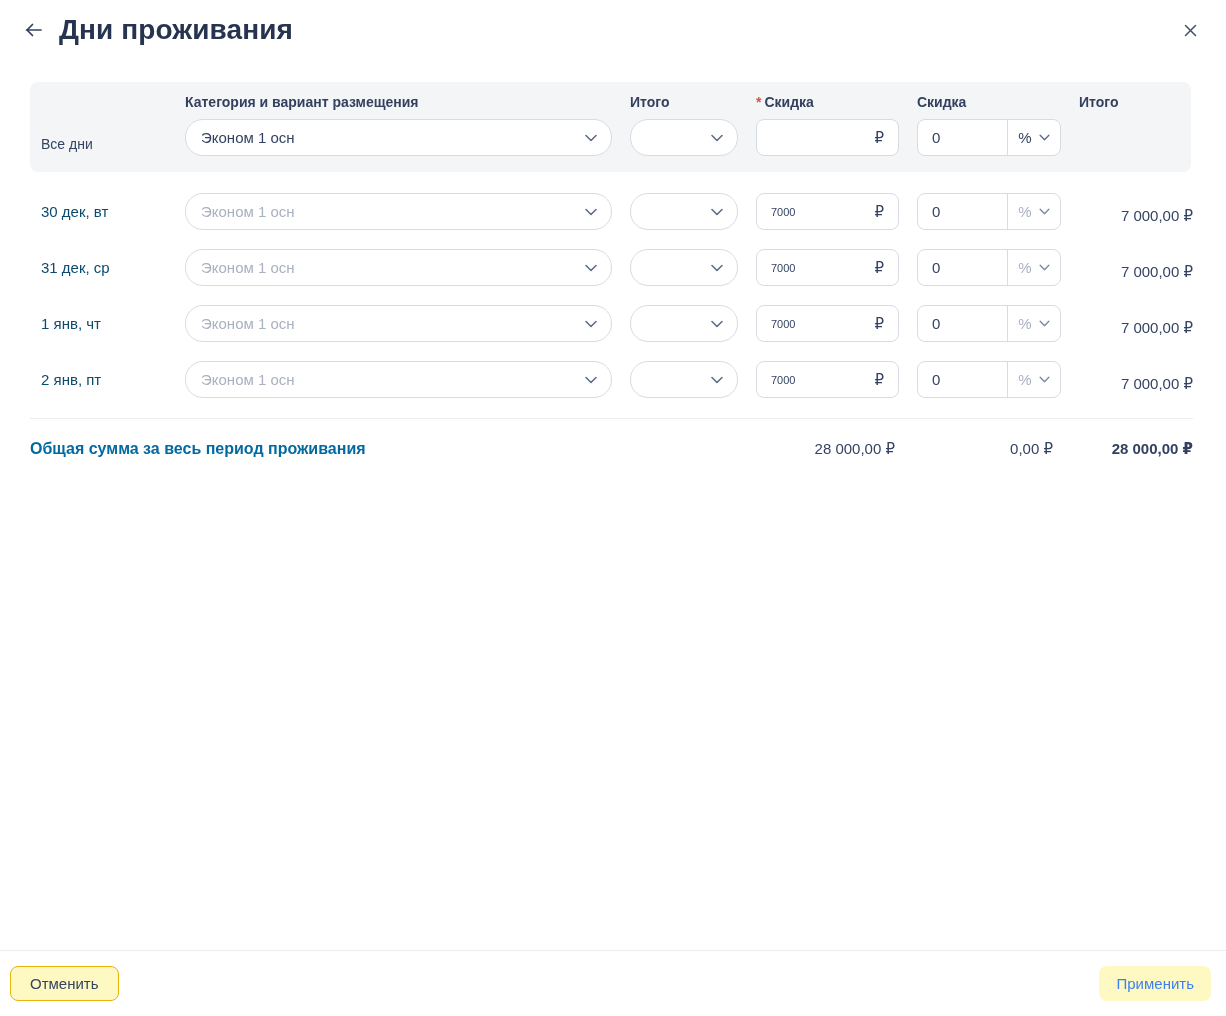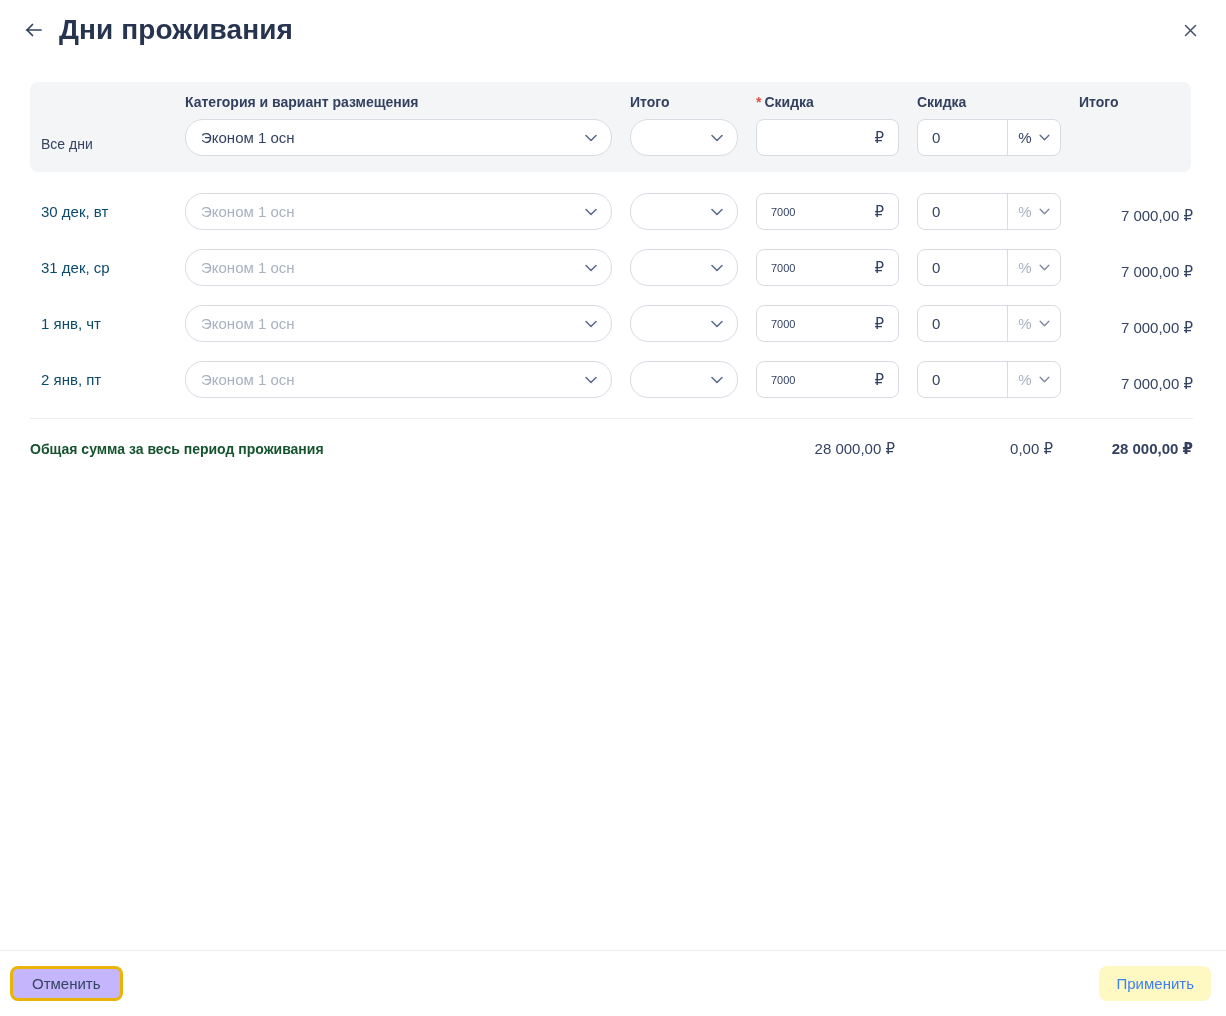--- a/index.html
+++ b/index.html
@@ -150,23 +150,23 @@
     height: 1px;
     background: #e9ecf0;
   }
   .summary-row {
     display: flex;
     align-items: center;
     padding-top: 21px;
   }
   .summary-label {
     flex: 1;
-    font-size: 14px;
+    font-size: 16px;
     font-weight: 700;
-    color: #14532d;
+    color: #0369a1;
   }
   .summary-amount { text-align: right; font-size: 15px; color: #344361; white-space: nowrap; }
   .summary-discount { flex: 0 0 158px; text-align: right; font-size: 15px; color: #344361; white-space: nowrap; }
   .summary-grand { flex: 0 0 140px; text-align: right; font-size: 15px; font-weight: 700; color: #33415f; white-space: nowrap; }
 
   
   .modal-footer {
     position: absolute;
     left: 0; right: 0; bottom: 0;
     height: 66px;
@@ -181,22 +181,22 @@
     height: 35px;
     border-radius: 8px;
     font-size: 15px;
     font-family: inherit;
     display: inline-flex;
     align-items: center;
     justify-content: center;
     cursor: pointer;
   }
   .btn-cancel {
-    background: #c4b5fd;
-    border: 3px solid #eab308;
+    background: #fef9c3;
+    border: 1px solid #eab308;
     color: #344361;
     padding: 0 19px;
   }
   .btn-apply {
     background: #fef9c3;
     border: none;
     color: #3e80f2;
     padding: 0 17px;
   }
 </style>

